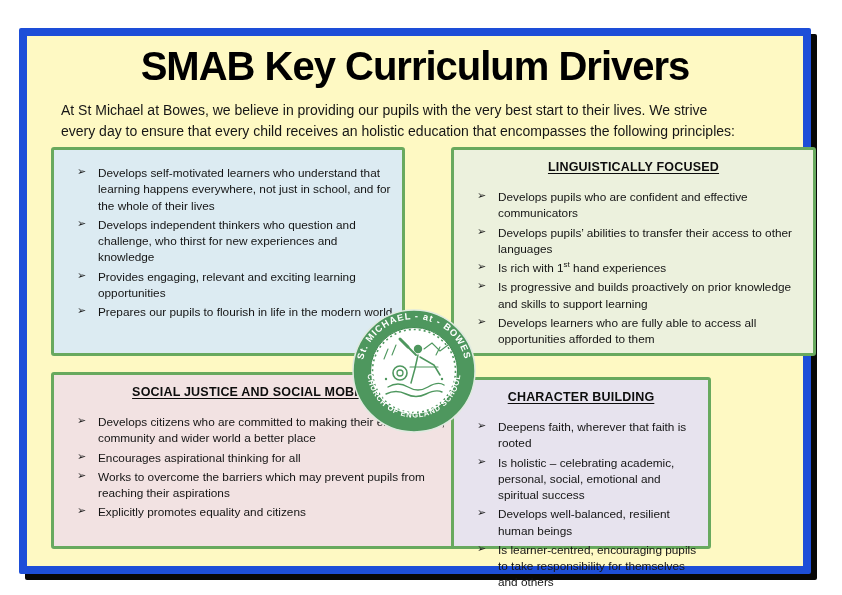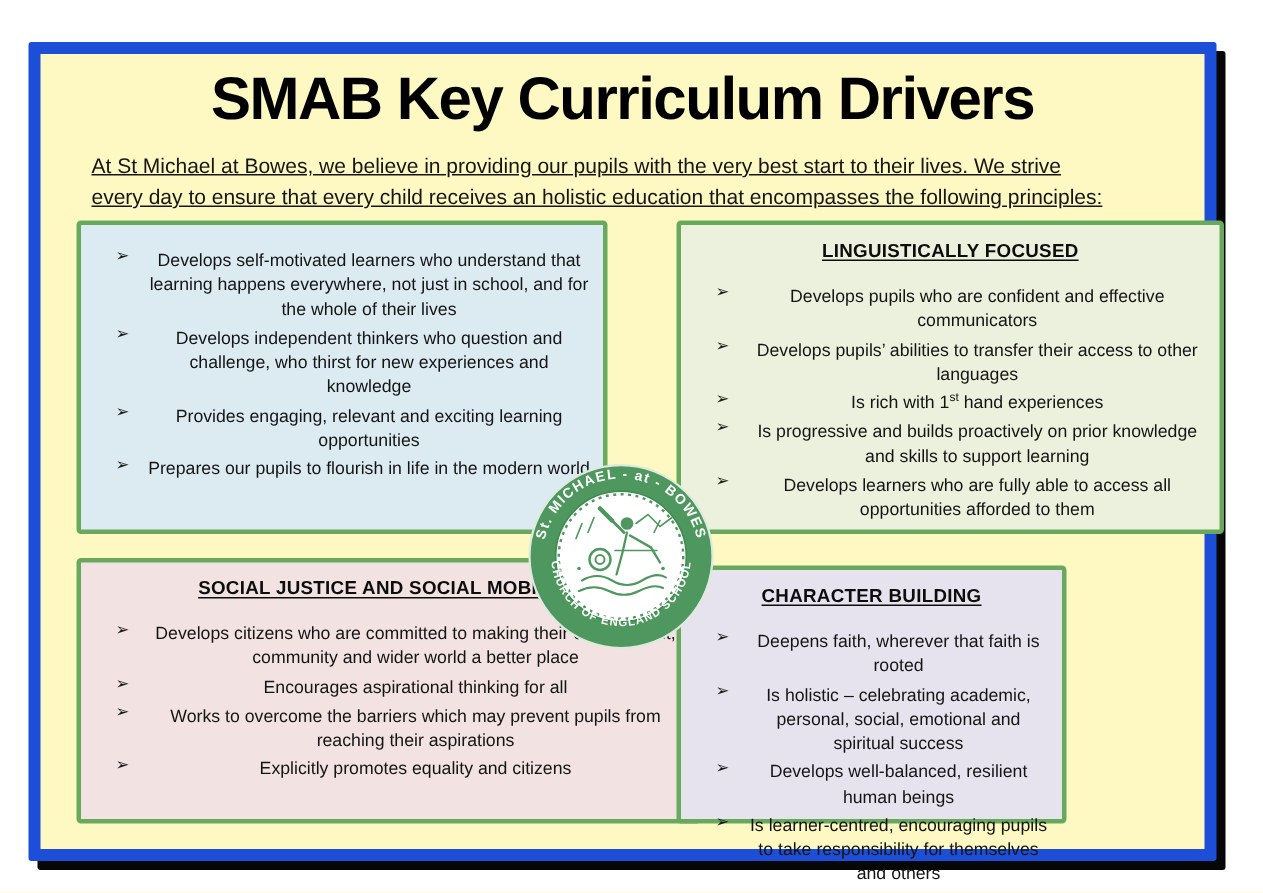--- a/index.html
+++ b/index.html
@@ -15,42 +15,42 @@
     border:8px solid #1d4ed8;border-radius:2px;
     box-shadow:6px 6px 0 #070707;
   }
   .title{
     position:absolute;left:0;top:8px;width:100%;
     text-align:center;font-size:40px;font-weight:bold;
     letter-spacing:-1px;color:#000;margin:0;
   }
   .intro{
     position:absolute;left:34px;top:64px;width:712px;
-    font-size:14px;line-height:1.5;color:#161616;margin:0;text-decoration:underline;
+    font-size:14px;line-height:1.5;color:#161616;margin:0;
   }
   .box{
     position:absolute;
     border:3px solid #68a95e;border-radius:3px;
     box-sizing:border-box;
   }
   .box-tl{left:24px;top:111px;width:354px;height:209px;background:#dcebf2;}
   .box-tr{left:424px;top:111px;width:365px;height:209px;background:#ecf1dd;}
   .box-bl{left:24px;top:336px;width:416px;height:177px;background:#f2e2e2;}
   .box-br{left:424px;top:341px;width:260px;height:172px;background:#e7e3ee;}
   .box h2{
     margin:10px 8px 0;text-align:center;
     font-size:12.5px;font-weight:bold;letter-spacing:.2px;
     text-decoration:underline;text-underline-offset:2px;color:#0d0d0d;
   }
   .box ul{
     list-style:none;margin:15px 8px 0 44px;padding:0;
   }
   .box li{
     position:relative;font-size:11.8px;line-height:1.38;
-    margin-bottom:3px;color:#141414;text-align:center;
+    margin-bottom:3px;color:#141414;
   }
   .box li::before{
     content:"\27A2";
     position:absolute;left:-21px;top:-1px;
     font-size:11px;color:#1a1a1a;
   }
   .box li sup{font-size:8px;line-height:0;}
   .crest{
     position:absolute;left:325px;top:273px;width:124px;height:124px;
   }

